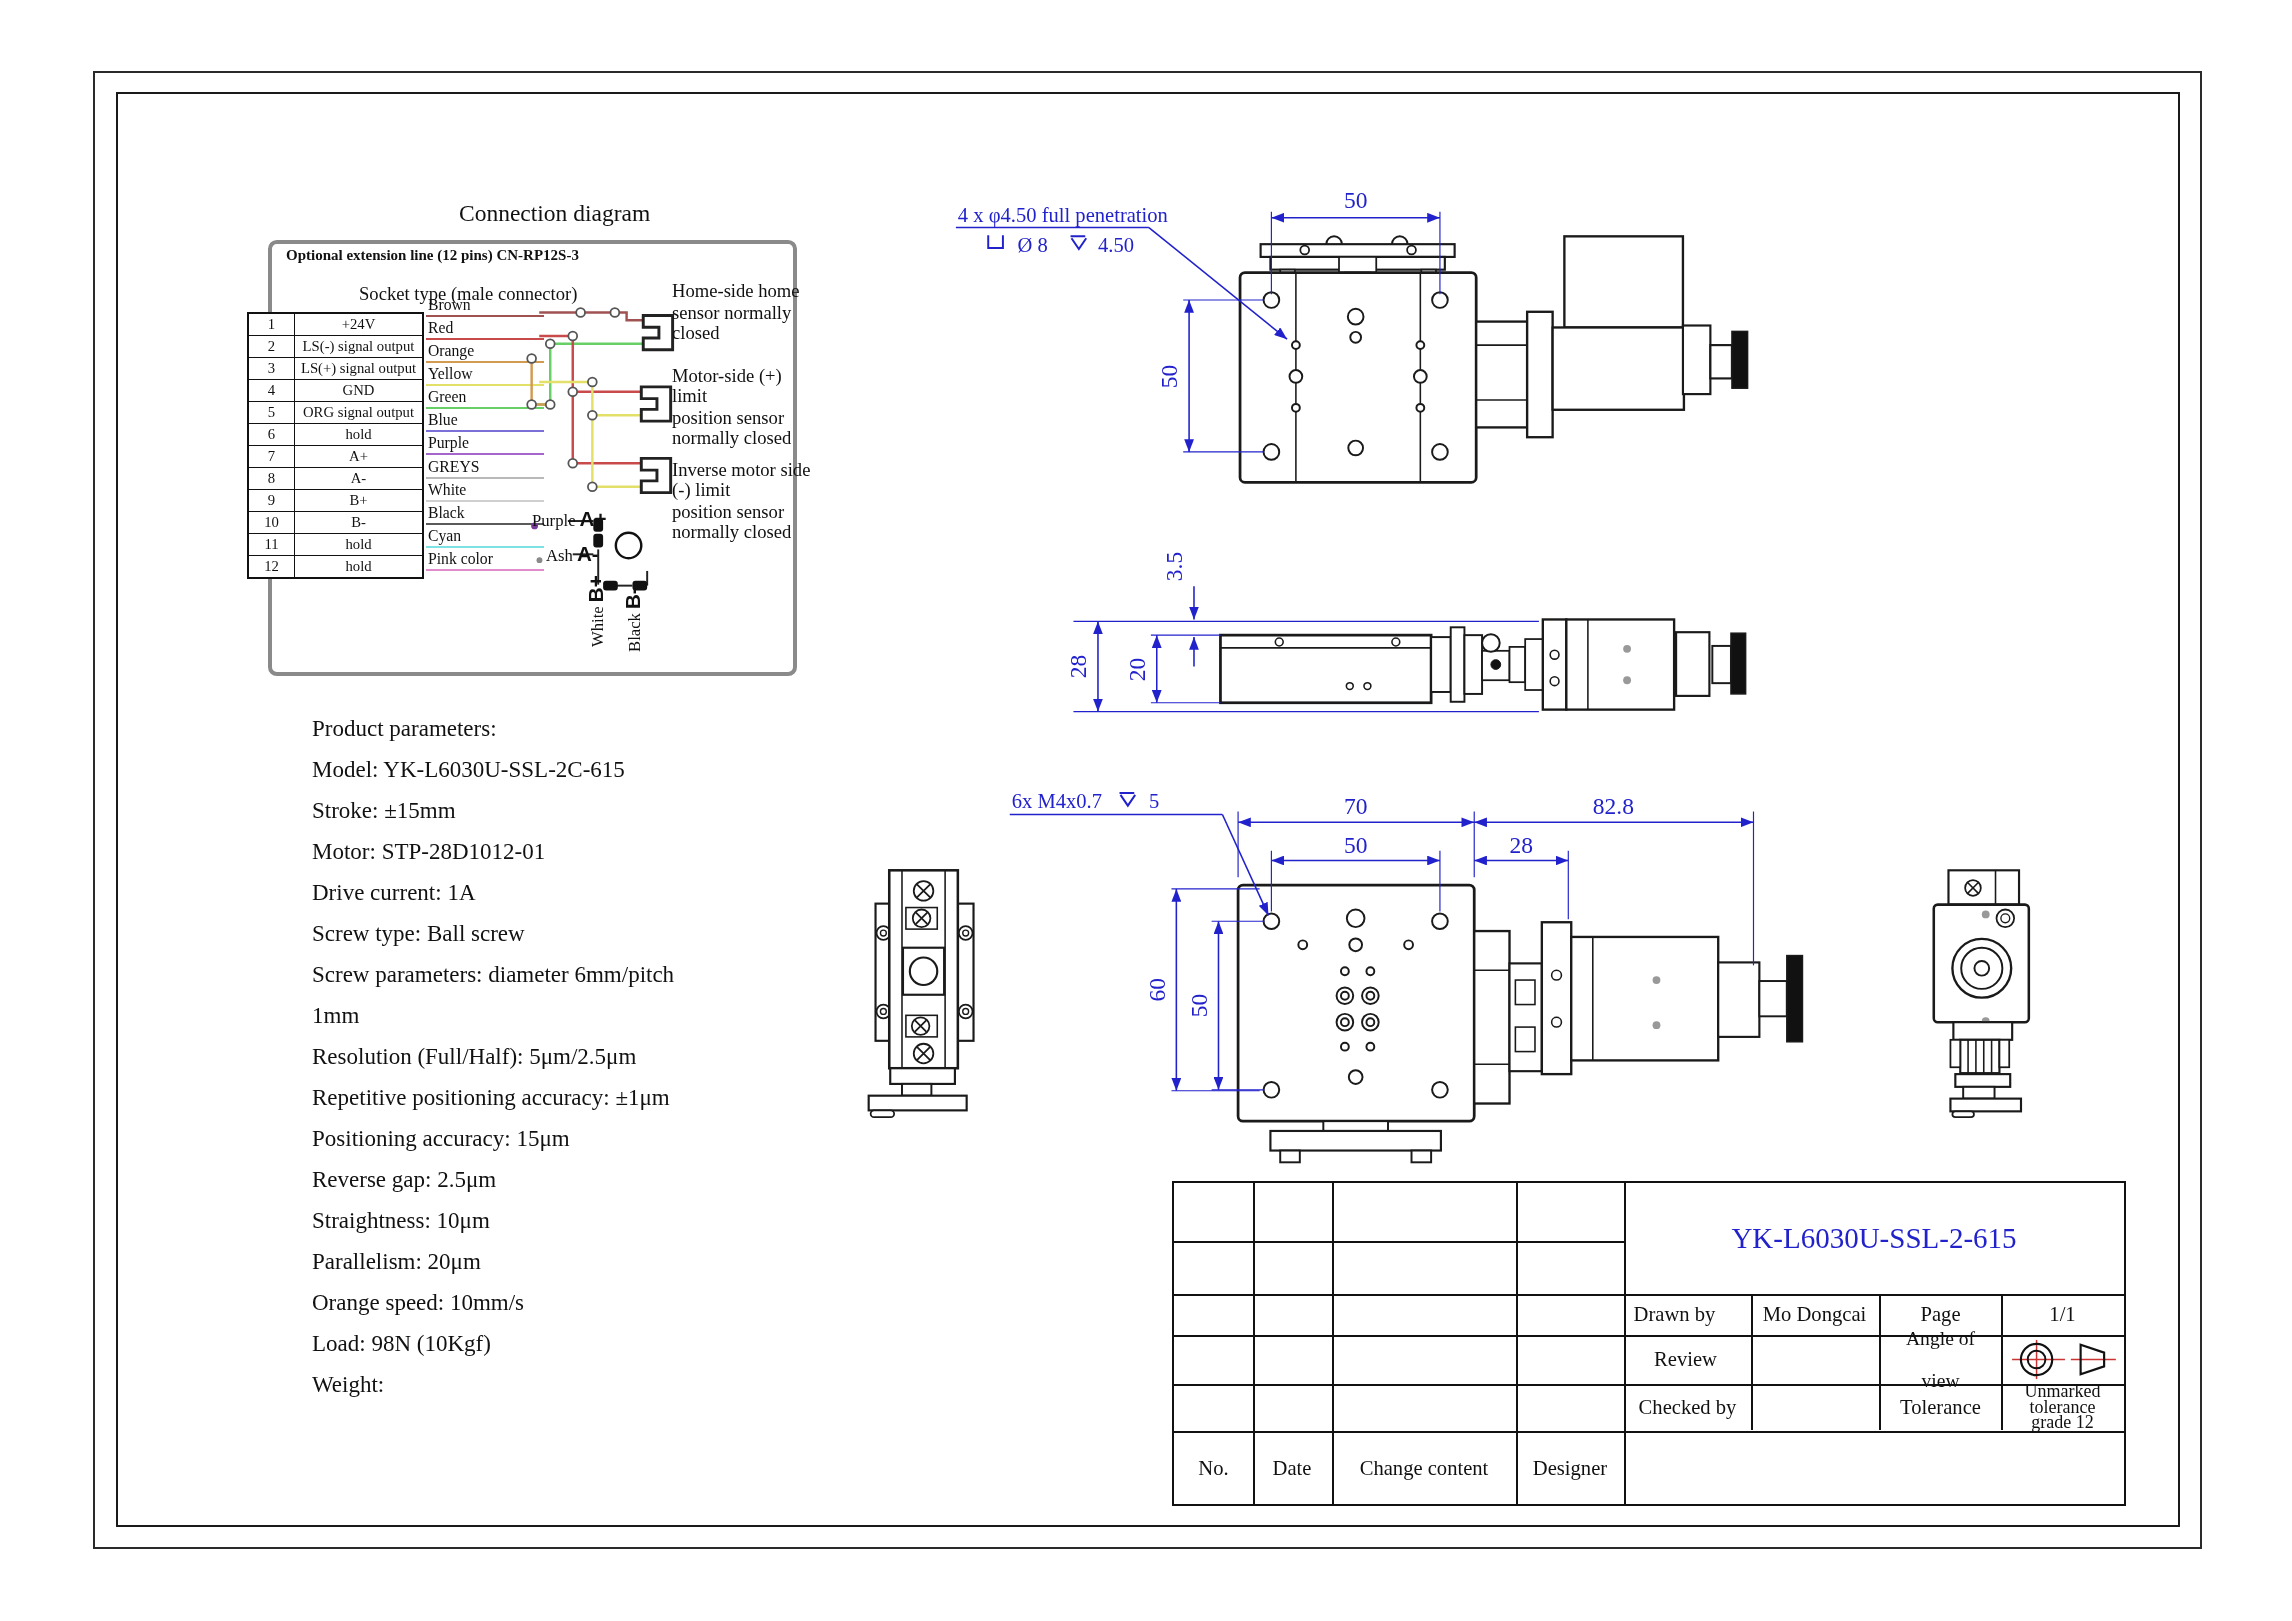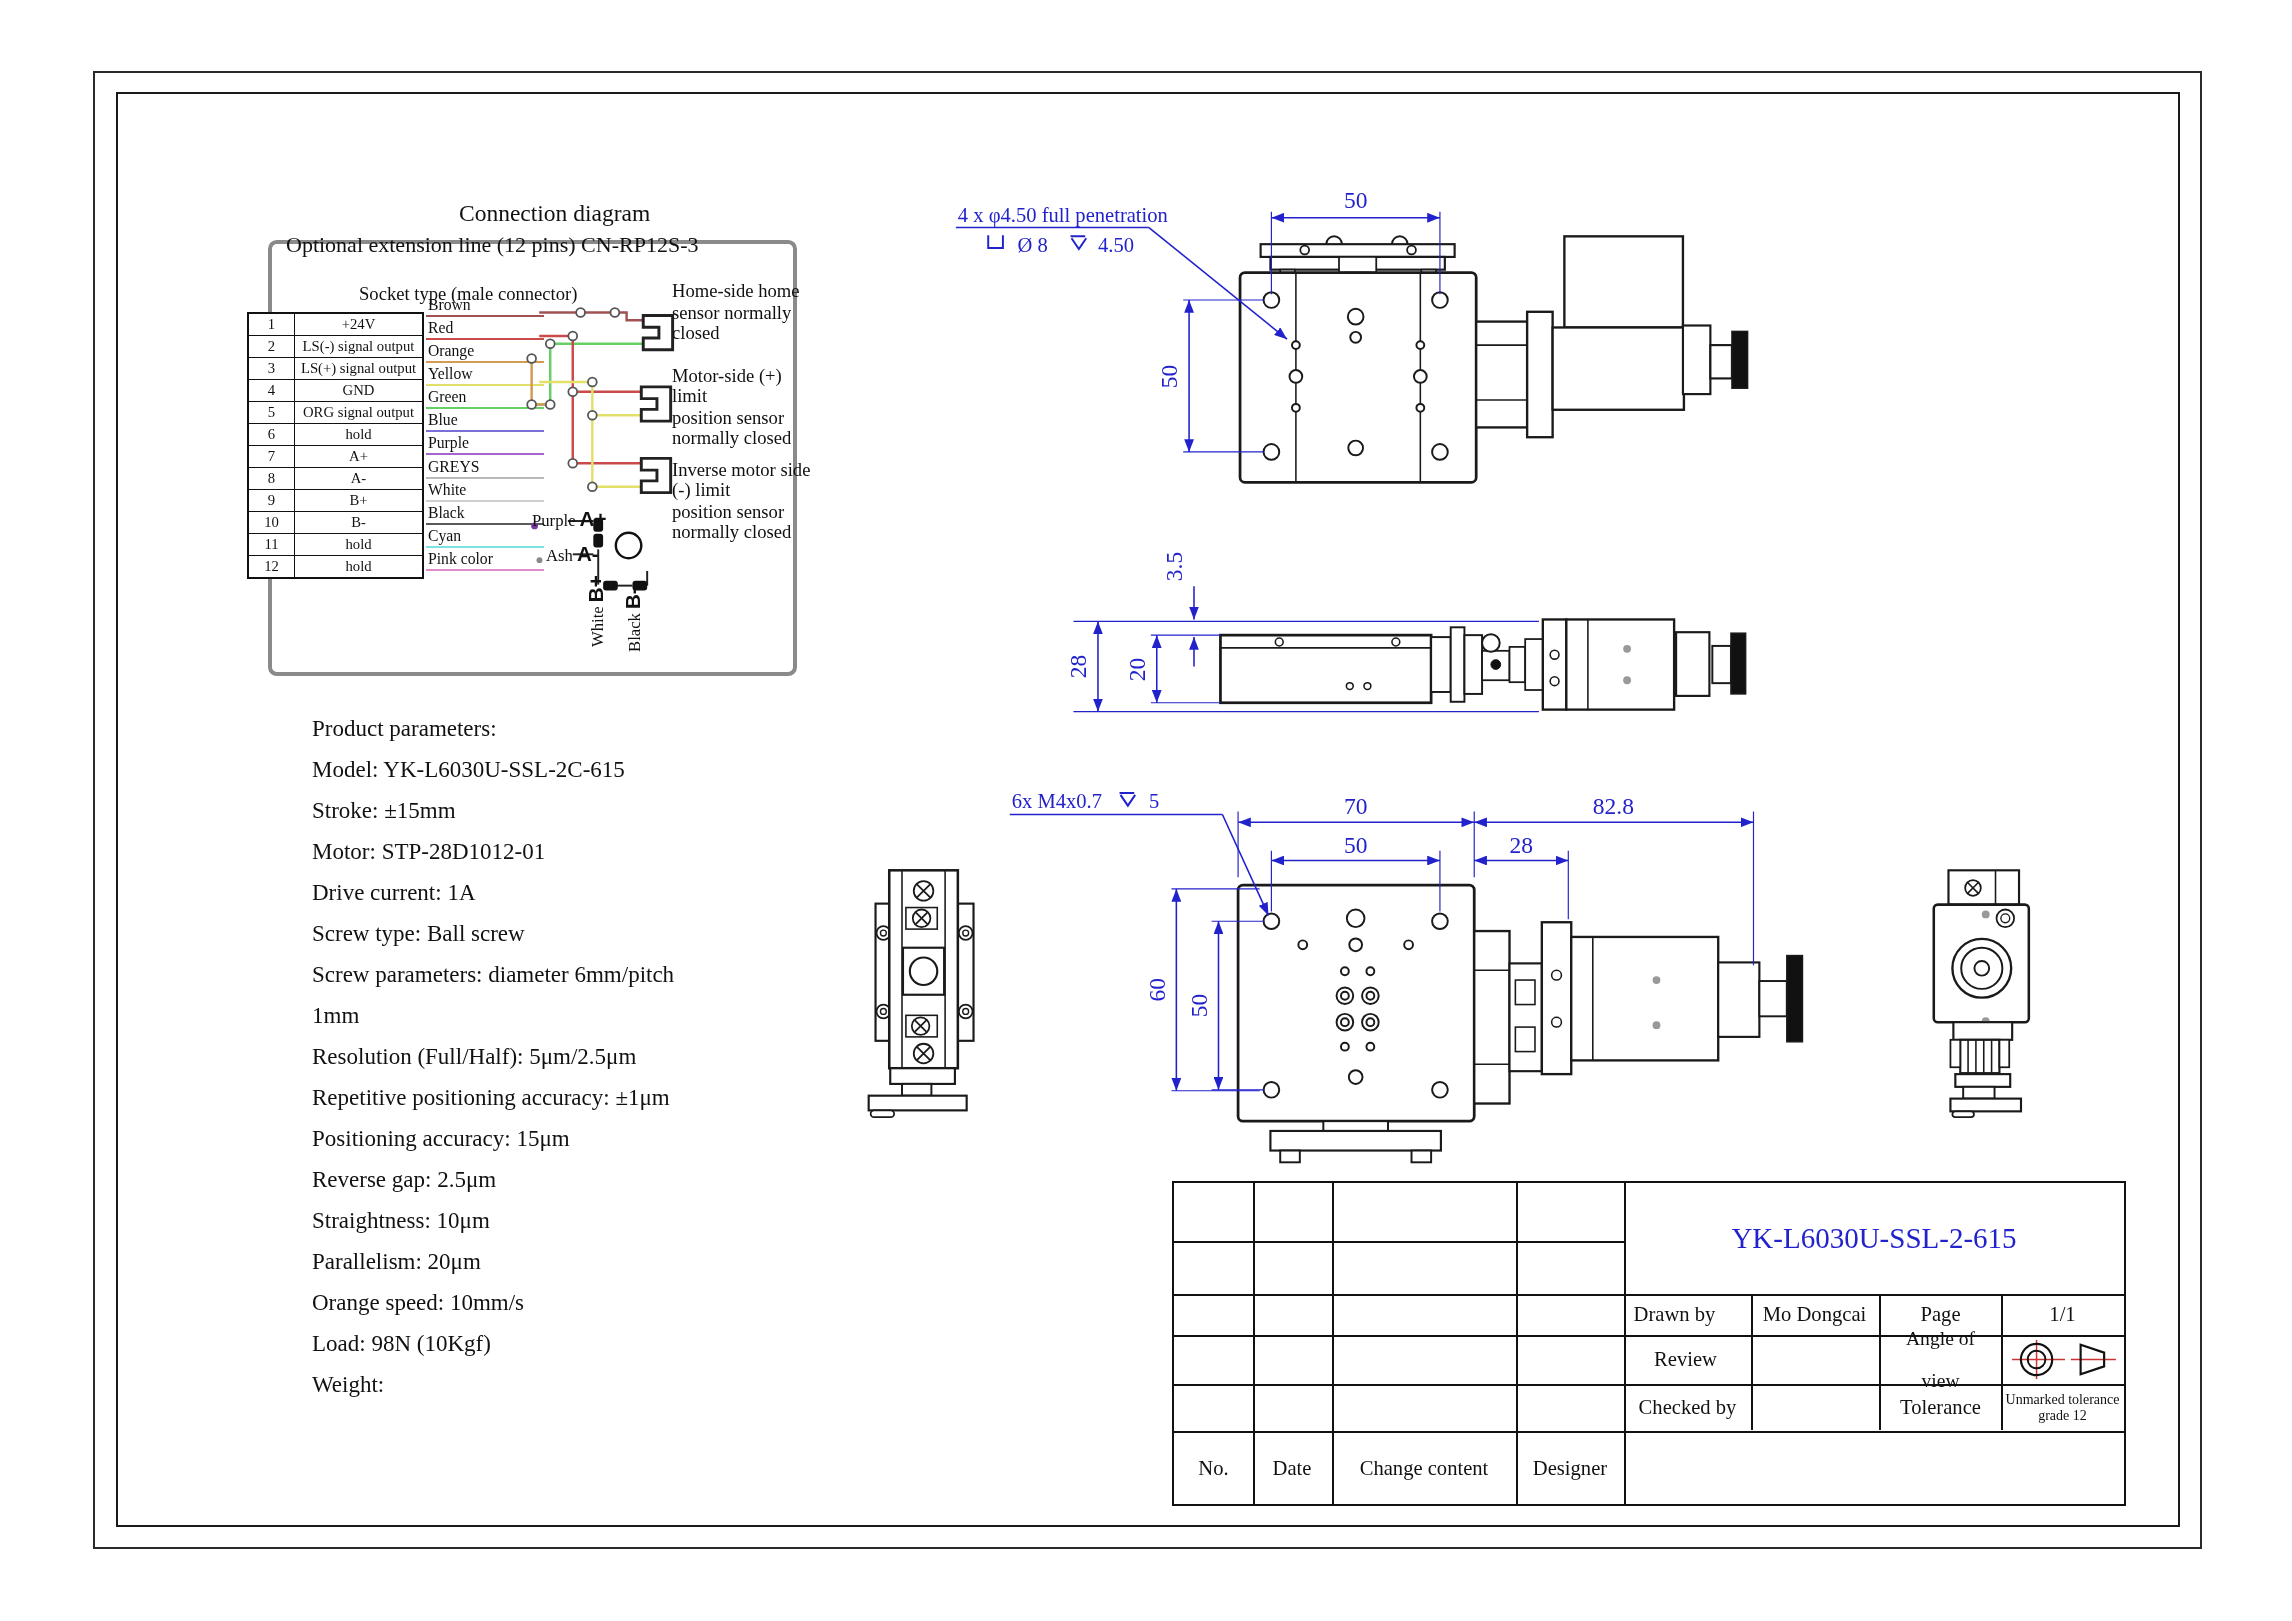--- a/index.html
+++ b/index.html
@@ -5,21 +5,21 @@
   html,body{margin:0;padding:0;background:#ffffff;}
   .sheet{position:relative;width:2293px;height:1621px;background:#ffffff;
          font-family:"Liberation Serif","DejaVu Serif",serif;color:#111;overflow:hidden;}
   .abs{position:absolute;}
   .border-outer{left:93px;top:71px;width:2105px;height:1474px;border:2px solid #2a2a2a;}
   .border-inner{left:116px;top:92px;width:2060px;height:1431px;border:2.9px solid #1a1a1a;}
 
   
   .conn-title{left:459px;top:200px;font-size:23.5px;}
   .conn-box{left:268px;top:240px;width:521px;height:428px;border:4.9px solid #8a8a8a;border-radius:8.8px;}
-  .conn-optional{left:286px;top:232px;font-size:22px;}
+  .conn-optional{left:286px;top:247px;font-size:15px;font-weight:bold;}
   .conn-socket{left:359px;top:283px;font-size:18.6px;}
   table.pin-table{position:absolute;left:247px;top:312px;width:177px;border-collapse:collapse;
                   border:2px solid #111;background:#fff;}
   table.pin-table td{border:1.5px solid #111;height:21px;font-size:14.7px;text-align:center;padding:0 2px;line-height:1;}
   td.pin-no{width:41px;}
   #wire-labels{left:428px;top:296px;width:127px;height:284px;}
   .wire{position:absolute;left:0;height:22.5px;width:127px;}
   .wire-name{font-size:15.7px;line-height:18.6px;}
   .wire-line{position:absolute;left:-2px;top:18.6px;width:118px;height:2.9px;}
   .sensor{width:167px;font-size:18.6px;line-height:19.6px;}
@@ -34,21 +34,21 @@
 
   
   .views-svg text{font-family:"Liberation Serif","DejaVu Serif",serif;fill:#2222cc;}
 
   
   .tb{left:1172px;top:1181px;width:950px;height:321px;border:2.5px solid #111;background:#fff;font-size:20.6px;}
   .tb .vline{position:absolute;top:0;bottom:0;width:1.8px;background:#111;}
   .tb .hline{position:absolute;left:0;height:1.8px;background:#111;}
   .tb .cell{position:absolute;display:flex;align-items:center;justify-content:center;text-align:center;}
   .tb-title{color:#2222cc;font-size:29px;}
-  .tb-small{font-size:14px;line-height:15.7px;}
+  .tb-small{font-size:18px;line-height:15.7px;}
   .tb-angle{font-size:19.6px;line-height:21.6px;}
   .tb-company{font-size:21.6px;}
 </style>
 </head>
 <body>
 
 <div class="sheet">
   <div class="abs border-outer"></div>
   <div class="abs border-inner"></div>
 

